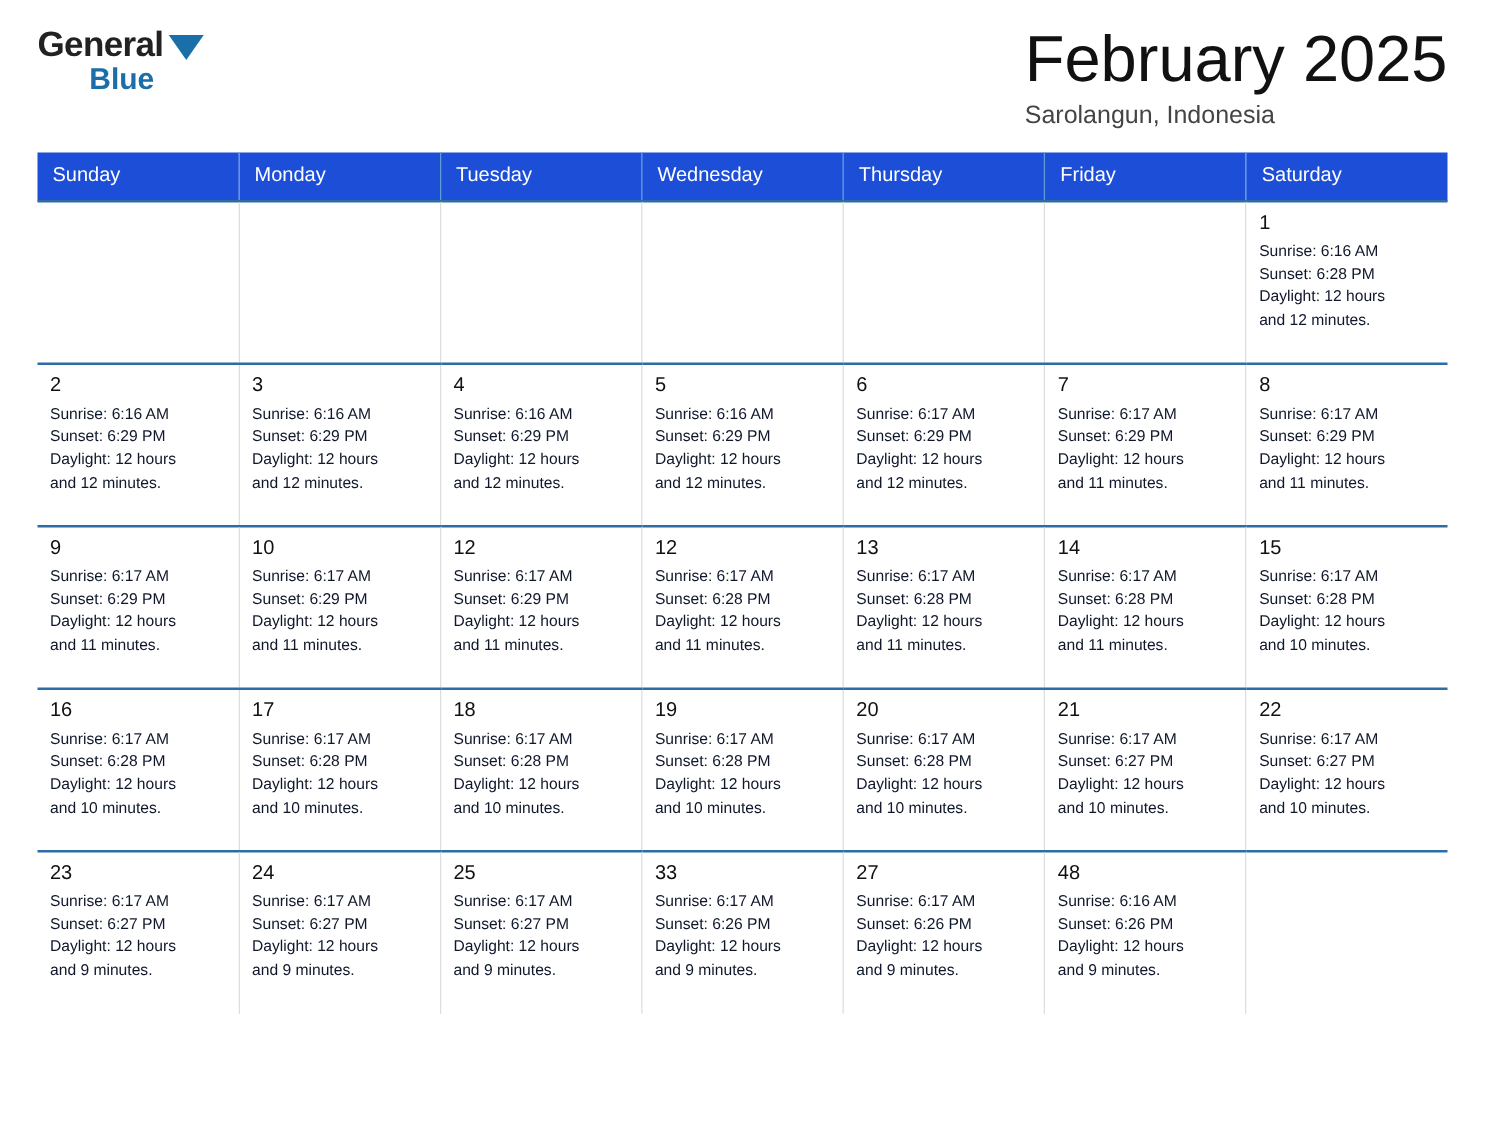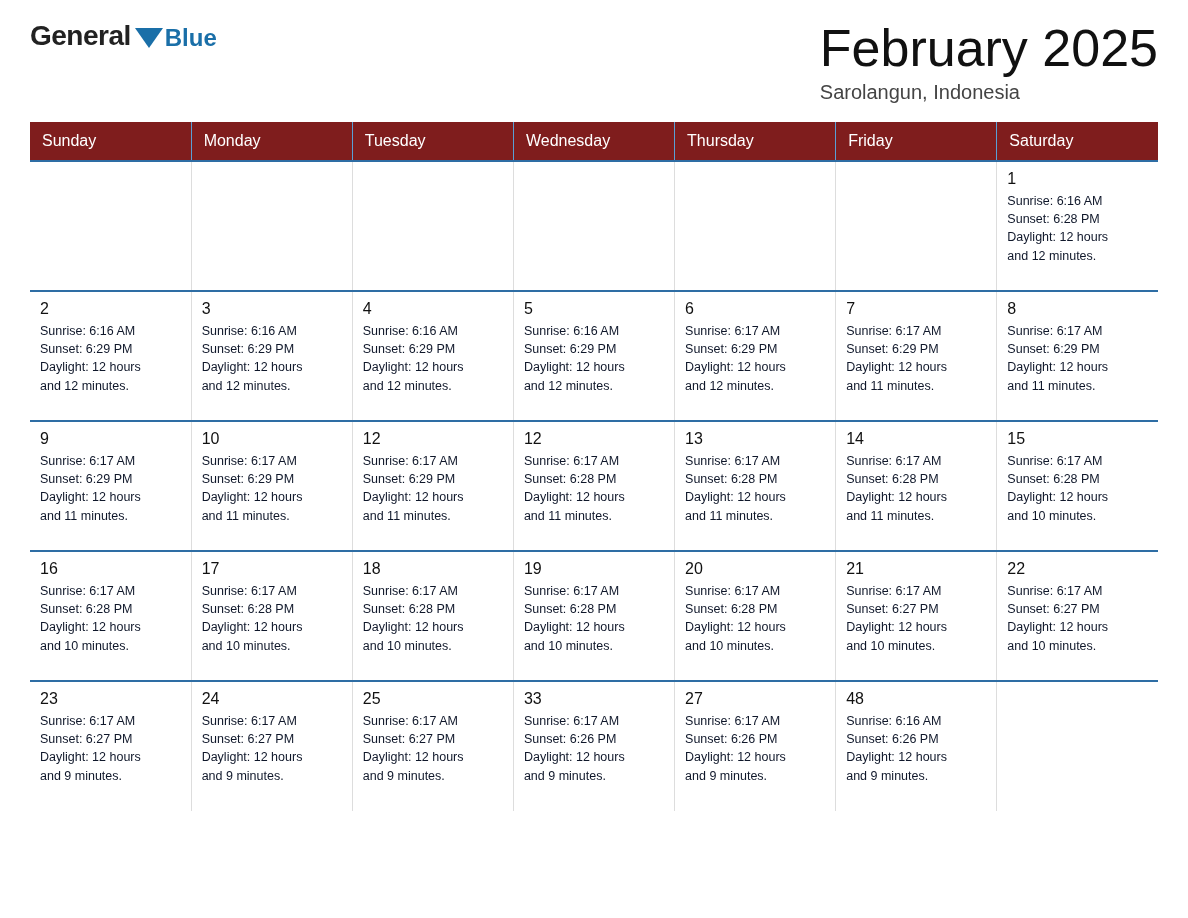--- a/index.html
+++ b/index.html
@@ -12,22 +12,22 @@
       padding: 20px 30px;
     }
     .header {
       display: flex;
       justify-content: space-between;
       align-items: flex-start;
       margin-bottom: 18px;
     }
     .logo {
       display: flex;
-      flex-direction: row;
-      align-items: flex-end;
+      flex-direction: column;
+      align-items: center;
     }
     .logo-top {
       display: flex;
       align-items: center;
       gap: 0;
     }
     .logo-general {
       font-size: 28px;
       font-weight: bold;
       color: #222;
@@ -60,21 +60,21 @@
     .location {
       font-size: 20px;
       color: #444;
       margin-top: 4px;
     }
     .calendar {
       width: 100%;
       border-collapse: collapse;
     }
     .calendar thead tr th {
-      background: #7f1d1d;
+      background: #1d4ed8;
       color: #fff;
       font-size: 16px;
       font-weight: normal;
       padding: 10px 12px;
       text-align: left;
       border-right: 1px solid #5a9fd4;
     }
     .calendar thead tr th:last-child {
       border-right: none;
     }

